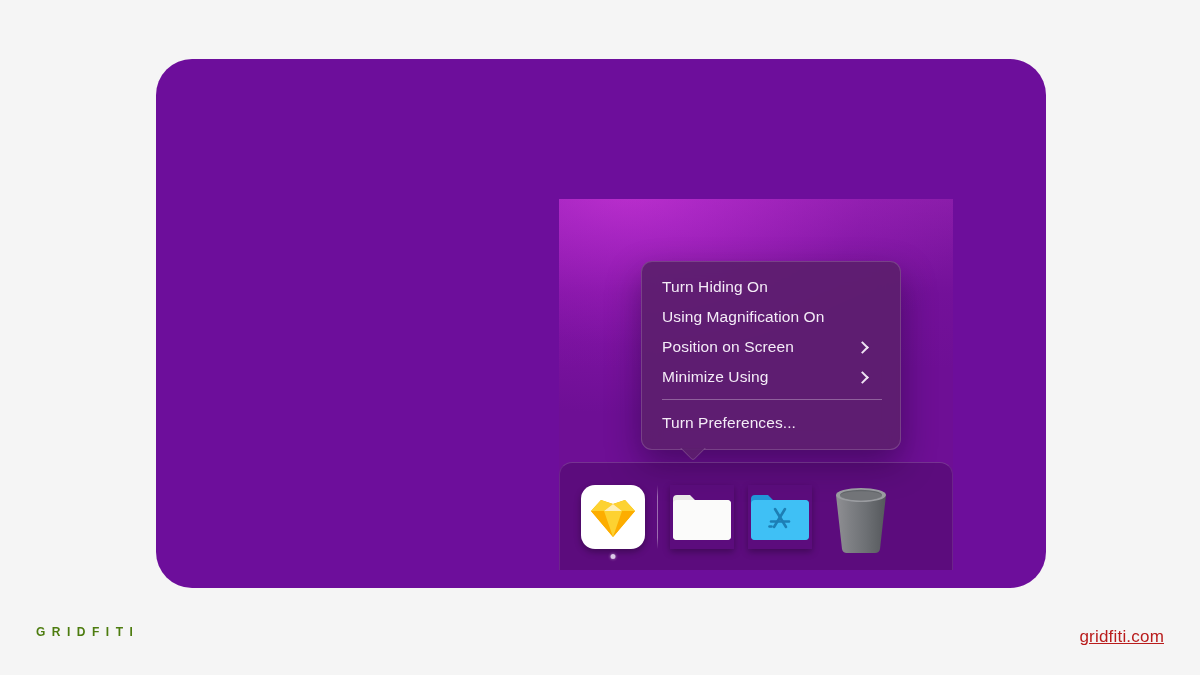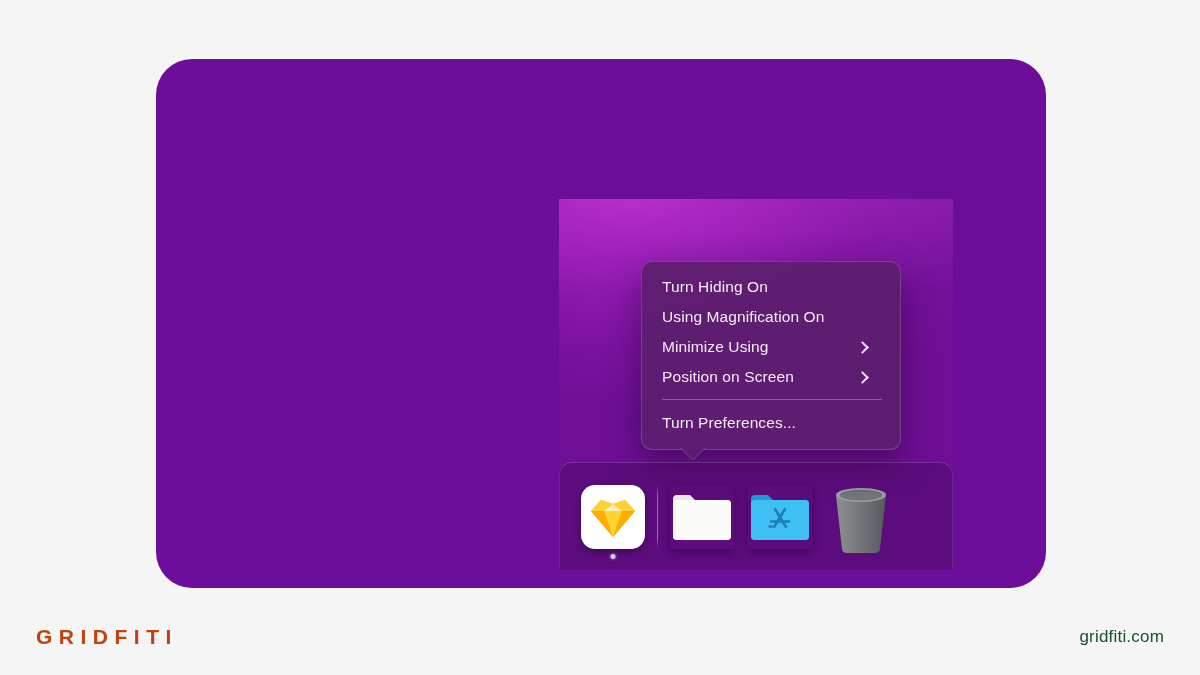--- a/index.html
+++ b/index.html
@@ -158,31 +158,32 @@
     margin:0 5px;
   }
 
   
   #slot-trash { width:82px; }
 
   
   #footer-brand {
     position:absolute;
     left:36px; top:625px;
-    font-size:21px;
+    font-size:12px;
     font-weight:bold;
     letter-spacing:6.5px;
-    color:#c2410c;
+    color:#4d7c0f;
   }
   #footer-url {
     position:absolute;
     right:36px; top:627px;
     font-size:17px;
-    color:#14532d;
+    color:#b91c1c;
     letter-spacing:.2px;
+    text-decoration:underline;
   }
 </style>
 </head>
 <body>
 
 <div id="canvas">
 
   <div id="purple-card">
 
     <div id="mac-screenshot">
@@ -193,26 +194,26 @@
 
         <div class="menu-item">
           <span class="label">Turn Hiding On</span>
         </div>
 
         <div class="menu-item">
           <span class="label">Using Magnification On</span>
         </div>
 
         <div class="menu-item">
+          <span class="label">Position on Screen</span>
+          <span class="chev"></span>
+        </div>
+
+        <div class="menu-item">
           <span class="label">Minimize Using</span>
-          <span class="chev"></span>
-        </div>
-
-        <div class="menu-item">
-          <span class="label">Position on Screen</span>
           <span class="chev"></span>
         </div>
 
         <div id="menu-separator"></div>
 
         <div class="menu-item">
           <span class="label">Turn Preferences...</span>
         </div>
 
         <div id="menu-tail"></div>

